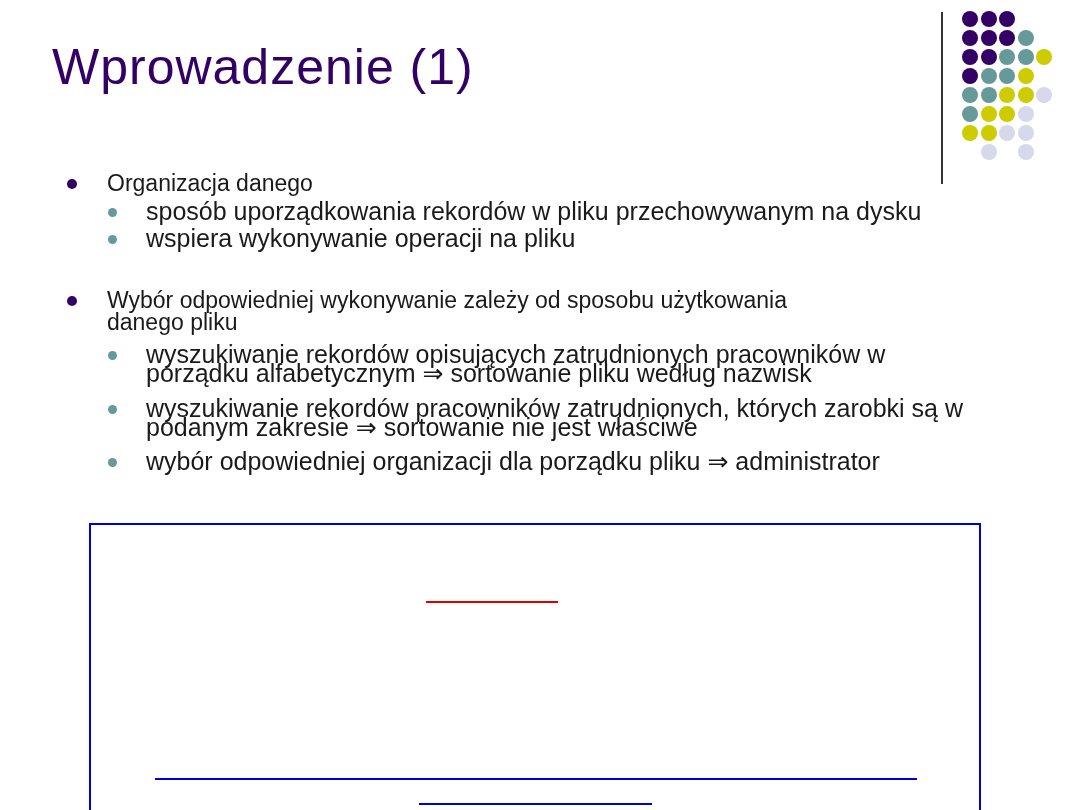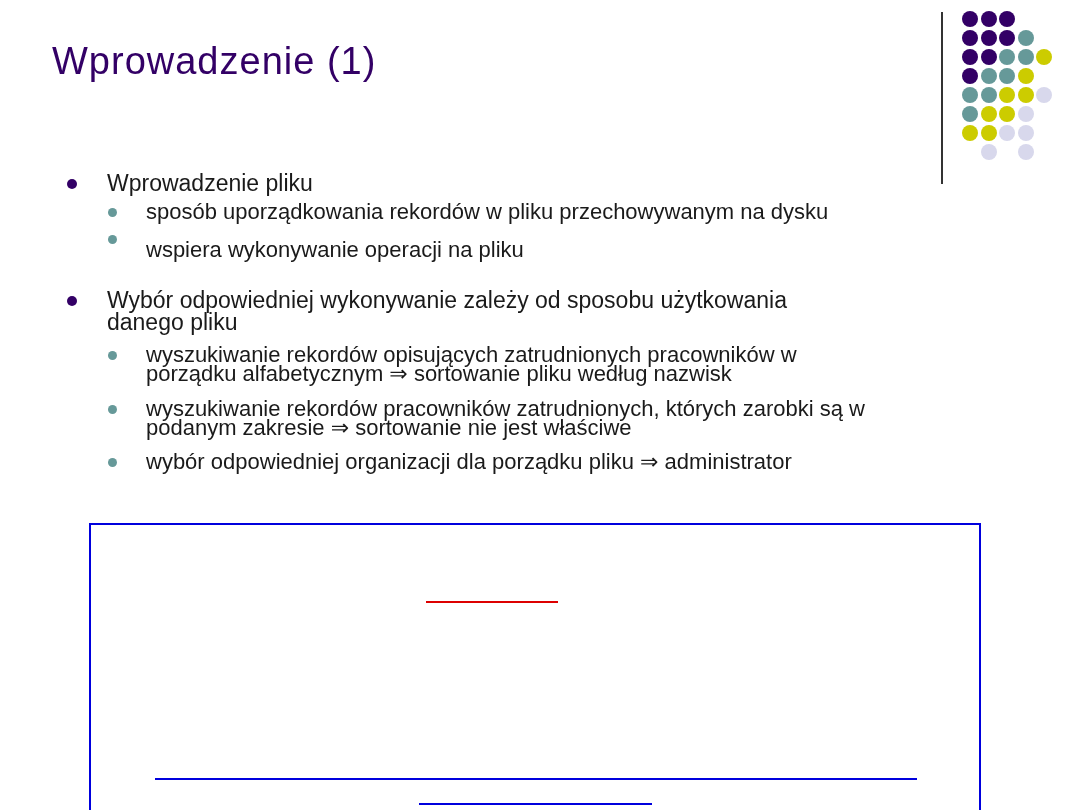--- a/index.html
+++ b/index.html
@@ -2,34 +2,34 @@
 <html><head>
 <meta charset="utf-8">
 <style>
   html, body { margin: 0; padding: 0; }
   body {
     width: 1080px; height: 810px; background: #ffffff; position: relative; overflow: hidden;
     font-family: "Liberation Sans", sans-serif;
   }
   .title {
     position: absolute; left: 52px; top: 42px;
-    font-size: 38px; color: #330066; letter-spacing: 1px; line-height: 1;
+    font-size: 50px; color: #330066; letter-spacing: 1px; line-height: 1;
     white-space: nowrap;
   }
   .vline {
     position: absolute; left: 941px; top: 12px; width: 2px; height: 172px; background: #333333;
   }
   .dot {
     position: absolute; width: 16px; height: 16px; border-radius: 50%;
   }
   .l1 {
     position: absolute; left: 107px; font-size: 23px; color: #1a1a1a; line-height: 22px; white-space: nowrap;
   }
   .l2 {
-    position: absolute; left: 146px; font-size: 22px; color: #1a1a1a; line-height: 19px; white-space: nowrap;
+    position: absolute; left: 146px; font-size: 25px; color: #1a1a1a; line-height: 19px; white-space: nowrap;
   }
   .b1 {
     position: absolute; left: 67px; width: 10px; height: 10px; border-radius: 50%; background: #330066;
   }
   .b2 {
     position: absolute; left: 108px; width: 9px; height: 9px; border-radius: 50%; background: #669999;
   }
   .box {
     position: absolute; left: 89px; top: 523px; width: 892px; height: 300px;
     border: 2px solid #0000dd; box-sizing: border-box; border-bottom: none;
@@ -71,27 +71,27 @@
       <div class="dot" style="left: 1017.5px; top: 106px; background: rgb(216, 216, 236);"></div>
       <div class="dot" style="left: 962px; top: 125px; background: rgb(204, 204, 0);"></div>
       <div class="dot" style="left: 980.5px; top: 125px; background: rgb(204, 204, 0);"></div>
       <div class="dot" style="left: 999px; top: 125px; background: rgb(216, 216, 236);"></div>
       <div class="dot" style="left: 1017.5px; top: 125px; background: rgb(216, 216, 236);"></div>
       <div class="dot" style="left: 980.5px; top: 144px; background: rgb(216, 216, 236);"></div>
       <div class="dot" style="left: 1017.5px; top: 144px; background: rgb(216, 216, 236);"></div>
     </div>
 
   <div class="b1" style="top:179px;"></div>
-  <div class="l1" style="top:172px;">Wprowadzenie pliku</div>
+  <div class="l1" style="top:172px;">Organizacja danego</div>
 
   <div class="b2" style="top:208px;"></div>
   <div class="l2" style="top:202px;">sposób uporządkowania rekordów w pliku przechowywanym na dysku</div>
 
   <div class="b2" style="top:235px;"></div>
-  <div class="l2" style="top:240px;">wspiera wykonywanie operacji na pliku</div>
+  <div class="l2" style="top:229px;">wspiera wykonywanie operacji na pliku</div>
 
   <div class="b1" style="top:296px;"></div>
   <div class="l1" style="top:289px;">Wybór odpowiedniej wykonywanie zależy od sposobu użytkowania</div>
   <div class="l1" style="top:311px;">danego pliku</div>
 
   <div class="b2" style="top:351px;"></div>
   <div class="l2" style="top:345px;">wyszukiwanie rekordów opisujących zatrudnionych pracowników w</div>
   <div class="l2" style="top:364px;">porządku alfabetycznym ⇒ sortowanie pliku według nazwisk</div>
 
   <div class="b2" style="top:405px;"></div>

